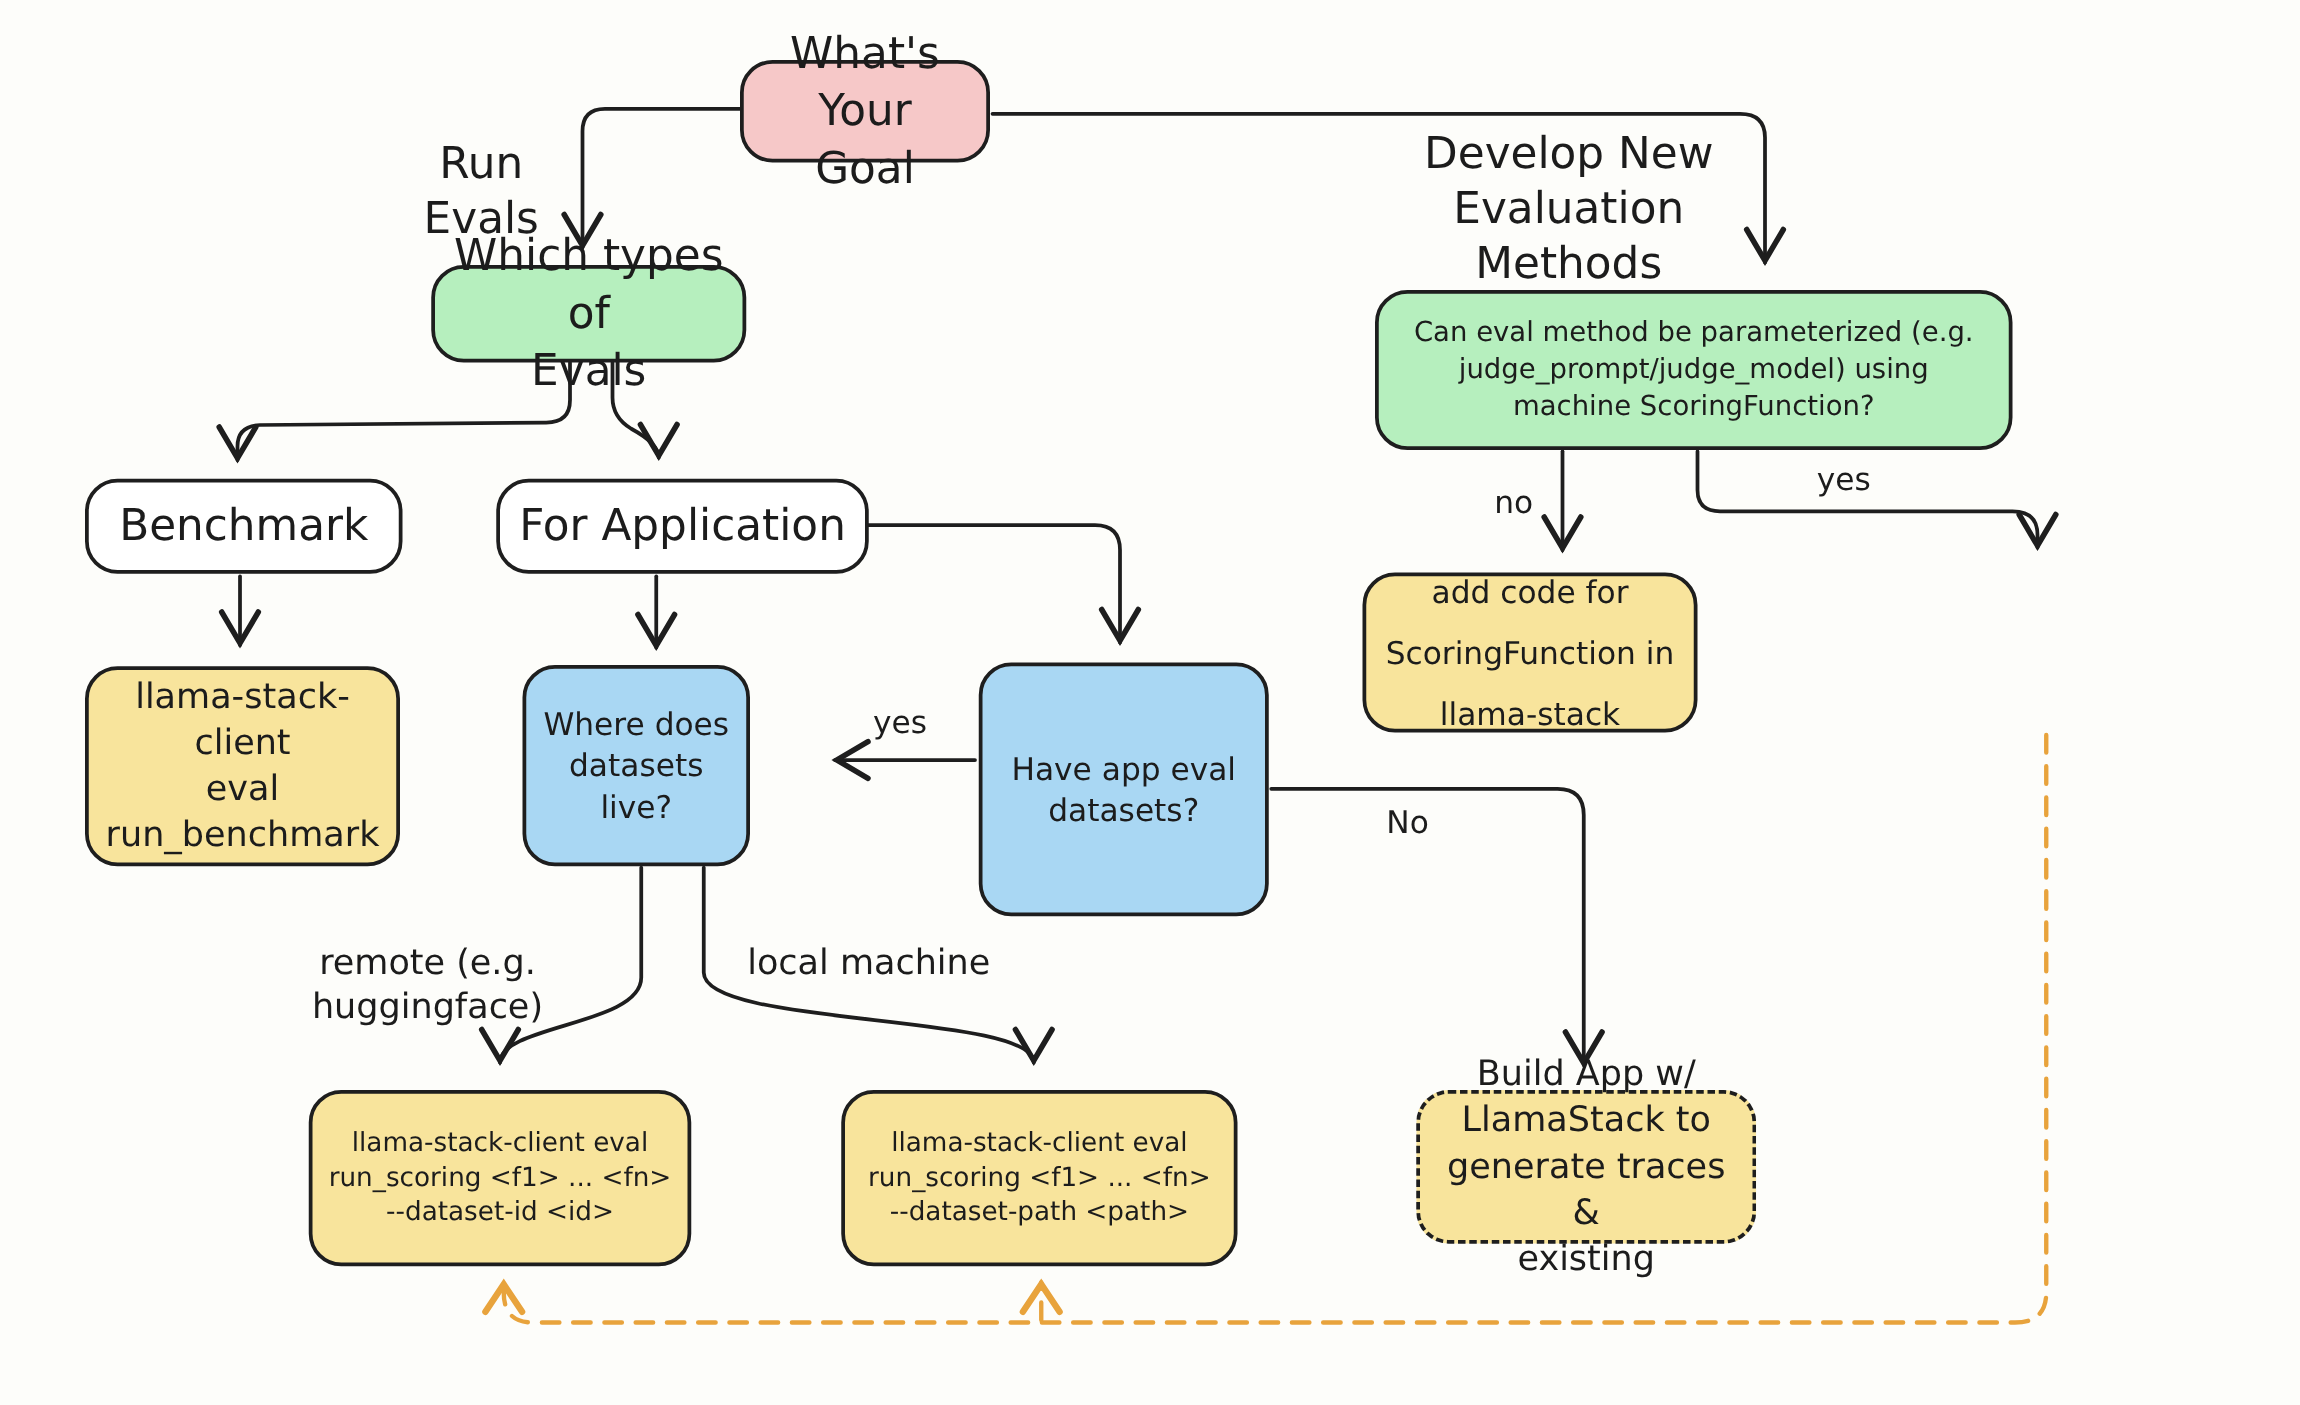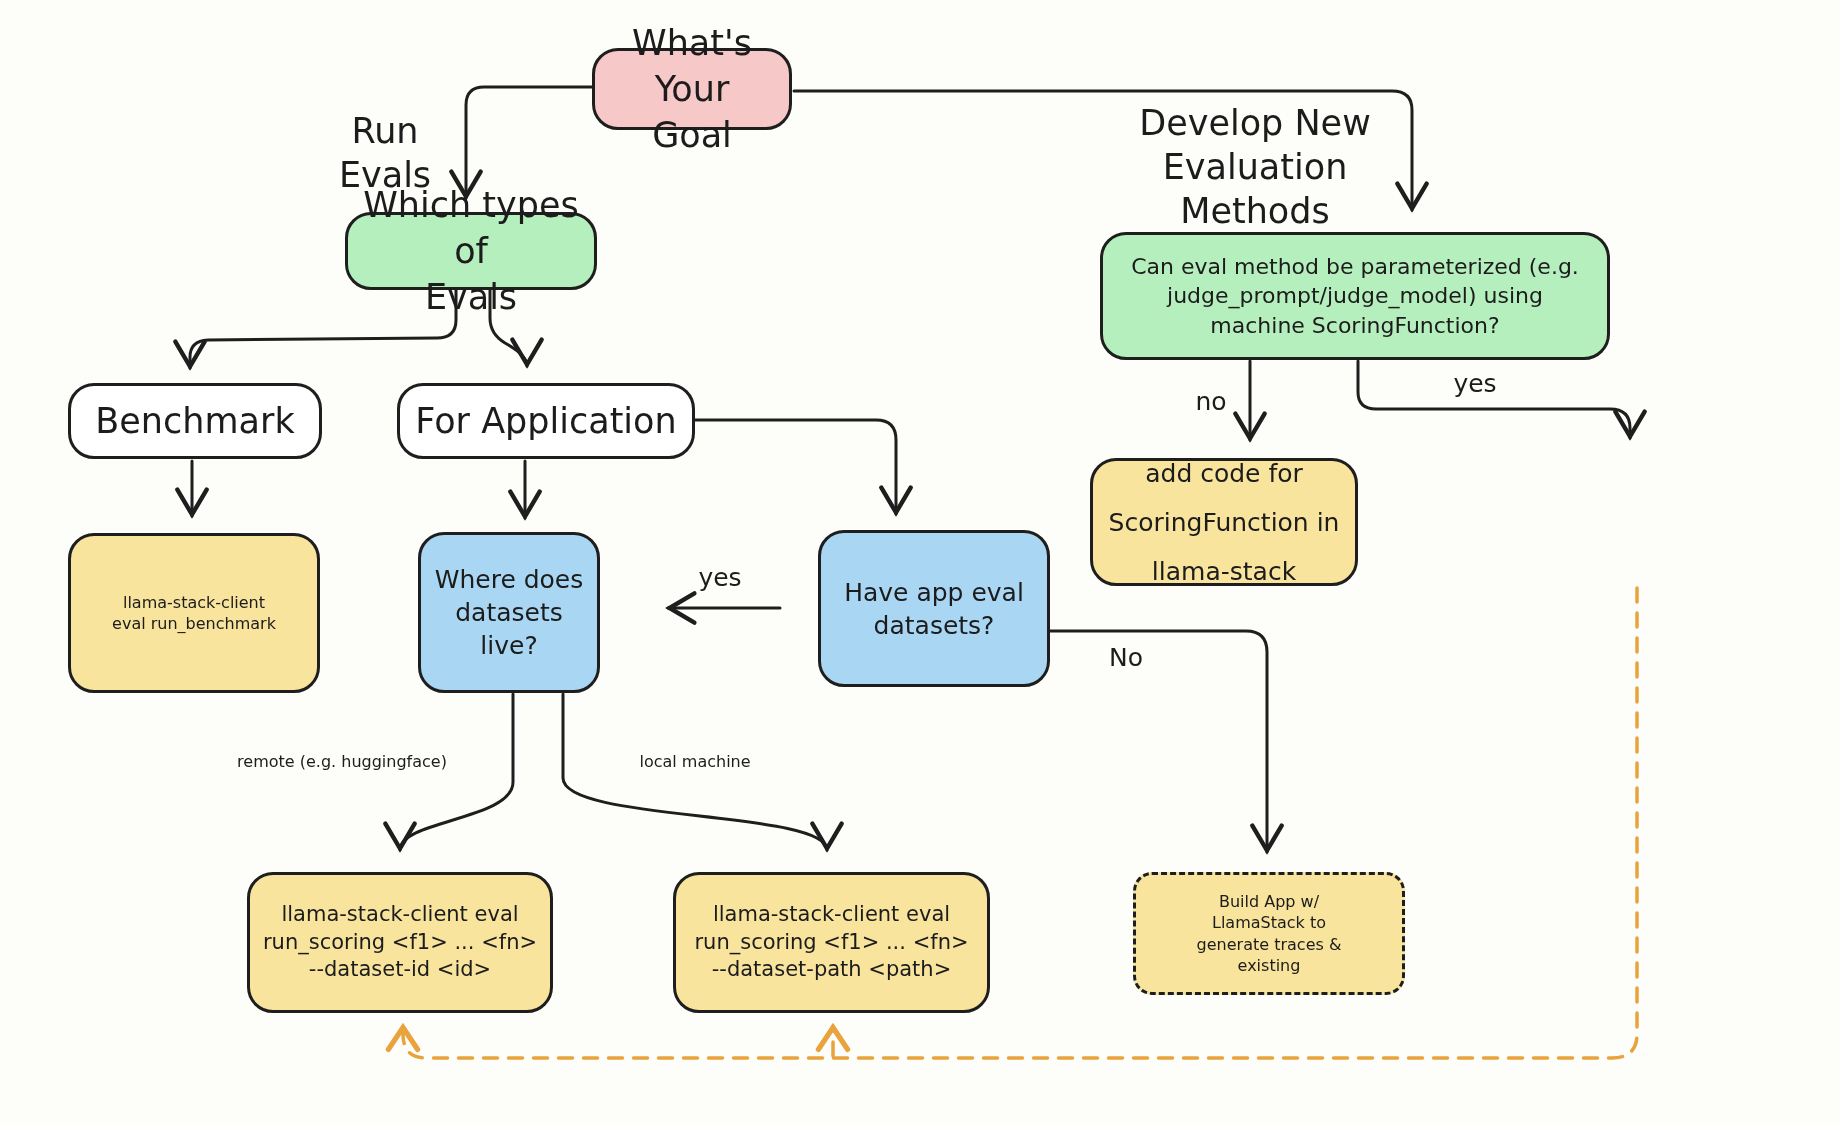--- a/index.html
+++ b/index.html
@@ -9,21 +9,21 @@
   .node{position:absolute;display:flex;flex-direction:column;justify-content:center;align-items:center;
         border:3px solid #1e1e1e;border-radius:26px;text-align:center;line-height:1.32;box-sizing:border-box;
         padding:6px 10px;}
   .pink  {background:#f6c8c8;}
   .green {background:#b6efbe;}
   .white {background:#ffffff;}
   .blue  {background:#a9d7f3;}
   .yellow{background:#f8e49c;}
   .dashedbox{border-style:dashed;}
   .edge-label{position:absolute;text-align:center;white-space:pre-line;line-height:1.25;color:#1c1c1c;}
-  .f26{font-size:35px;} .f25{font-size:25px;} .f24{font-size:16px;} .f22{font-size:22px;} .f21{font-size:21px;}
+  .f26{font-size:35px;} .f25{font-size:25px;} .f24{font-size:28px;} .f22{font-size:22px;} .f21{font-size:21px;}
 </style>
 </head>
 <body>
 
 <div id="canvas">
 
   <svg id="edges" viewBox="0 0 1840 1124">
     <defs>
       <marker id="ab" markerUnits="userSpaceOnUse" markerWidth="44" markerHeight="44" viewBox="-26 -15 30 30" refX="1" refY="0" orient="auto">
         <path d="M -17 -10 L 0 0 L -17 10" fill="none" stroke="#1e1e1e" stroke-width="3" stroke-linecap="round"></path>
@@ -74,21 +74,21 @@
   <div class="node yellow f24" style="left:68px;top:533px;width:252px;height:160px;">
     <div>llama-stack-client</div>
     <div>eval run_benchmark</div>
   </div>
 
   <div class="node blue f25" style="left:418px;top:532px;width:182px;height:161px;">
     <div>Where does</div>
     <div>datasets live?</div>
   </div>
 
-  <div class="node blue f25" style="left:783px;top:530px;width:232px;height:157px;margin-left:35px;">
+  <div class="node blue f25" style="left:783px;top:530px;width:232px;height:203px;">
     <div>Have app eval</div>
     <div>datasets?</div>
   </div>
 
   <div class="node green f22" style="left:1100px;top:232px;width:510px;height:128px;">
     <div>Can eval method be parameterized (e.g.</div>
     <div>judge_prompt/judge_model) using</div>
     <div>machine ScoringFunction?</div>
   </div>
 
@@ -104,21 +104,21 @@
     <div>run_scoring &lt;f1&gt; ... &lt;fn&gt;</div>
     <div>--dataset-id &lt;id&gt;</div>
   </div>
 
   <div class="node yellow f21" style="left:673px;top:872px;width:317px;height:141px;">
     <div>llama-stack-client eval</div>
     <div>run_scoring &lt;f1&gt; ... &lt;fn&gt;</div>
     <div>--dataset-path &lt;path&gt;</div>
   </div>
 
-  <div class="node yellow dashedbox f24" style="left:1133px;top:872px;width:272px;height:123px;border-radius:19px;">
+  <div class="node yellow dashedbox f24" style="left:1133px;top:872px;width:272px;height:123px;">
     <div>Build App w/</div>
     <div>LlamaStack to</div>
     <div>generate traces &amp;</div>
     <div>existing</div>
   </div>
 
   <div class="edge-label f26" style="left:300px;top:110px;width:170px;">Run Evals</div>
 
   <div class="edge-label f26" style="left:1090px;top:102px;width:330px;">Develop New Evaluation Methods</div>
 

